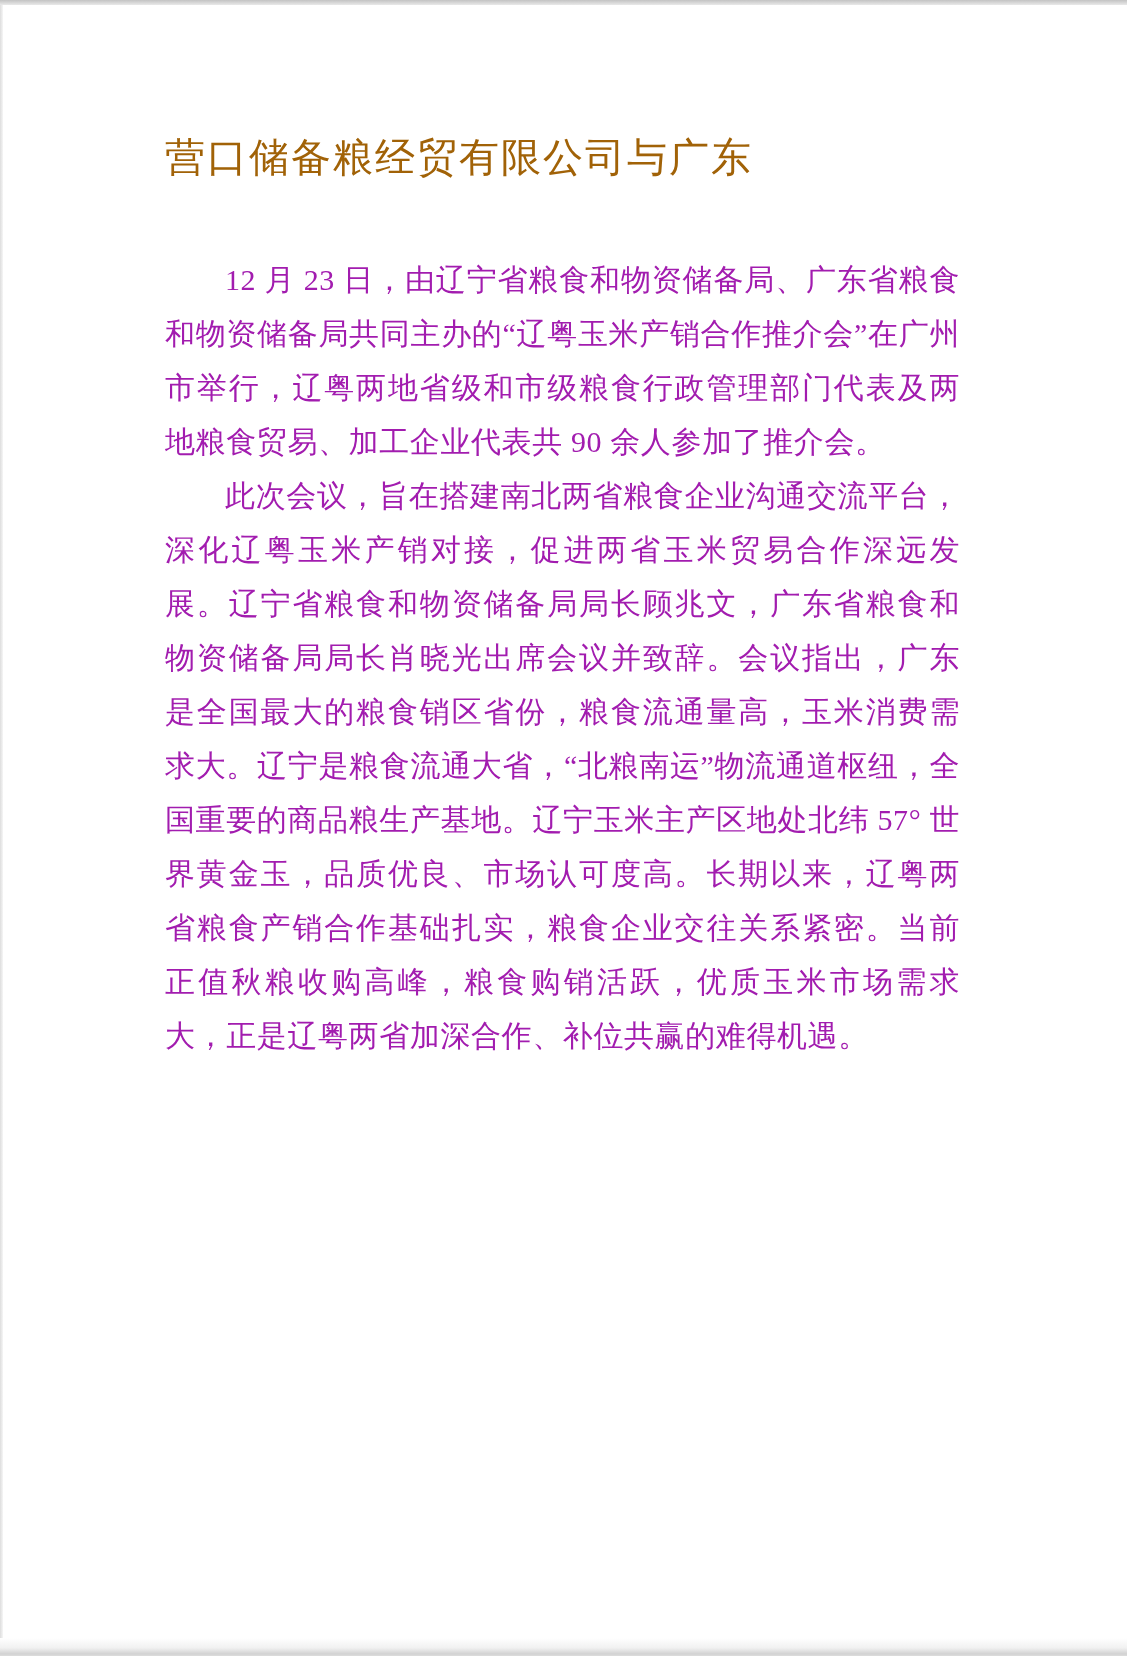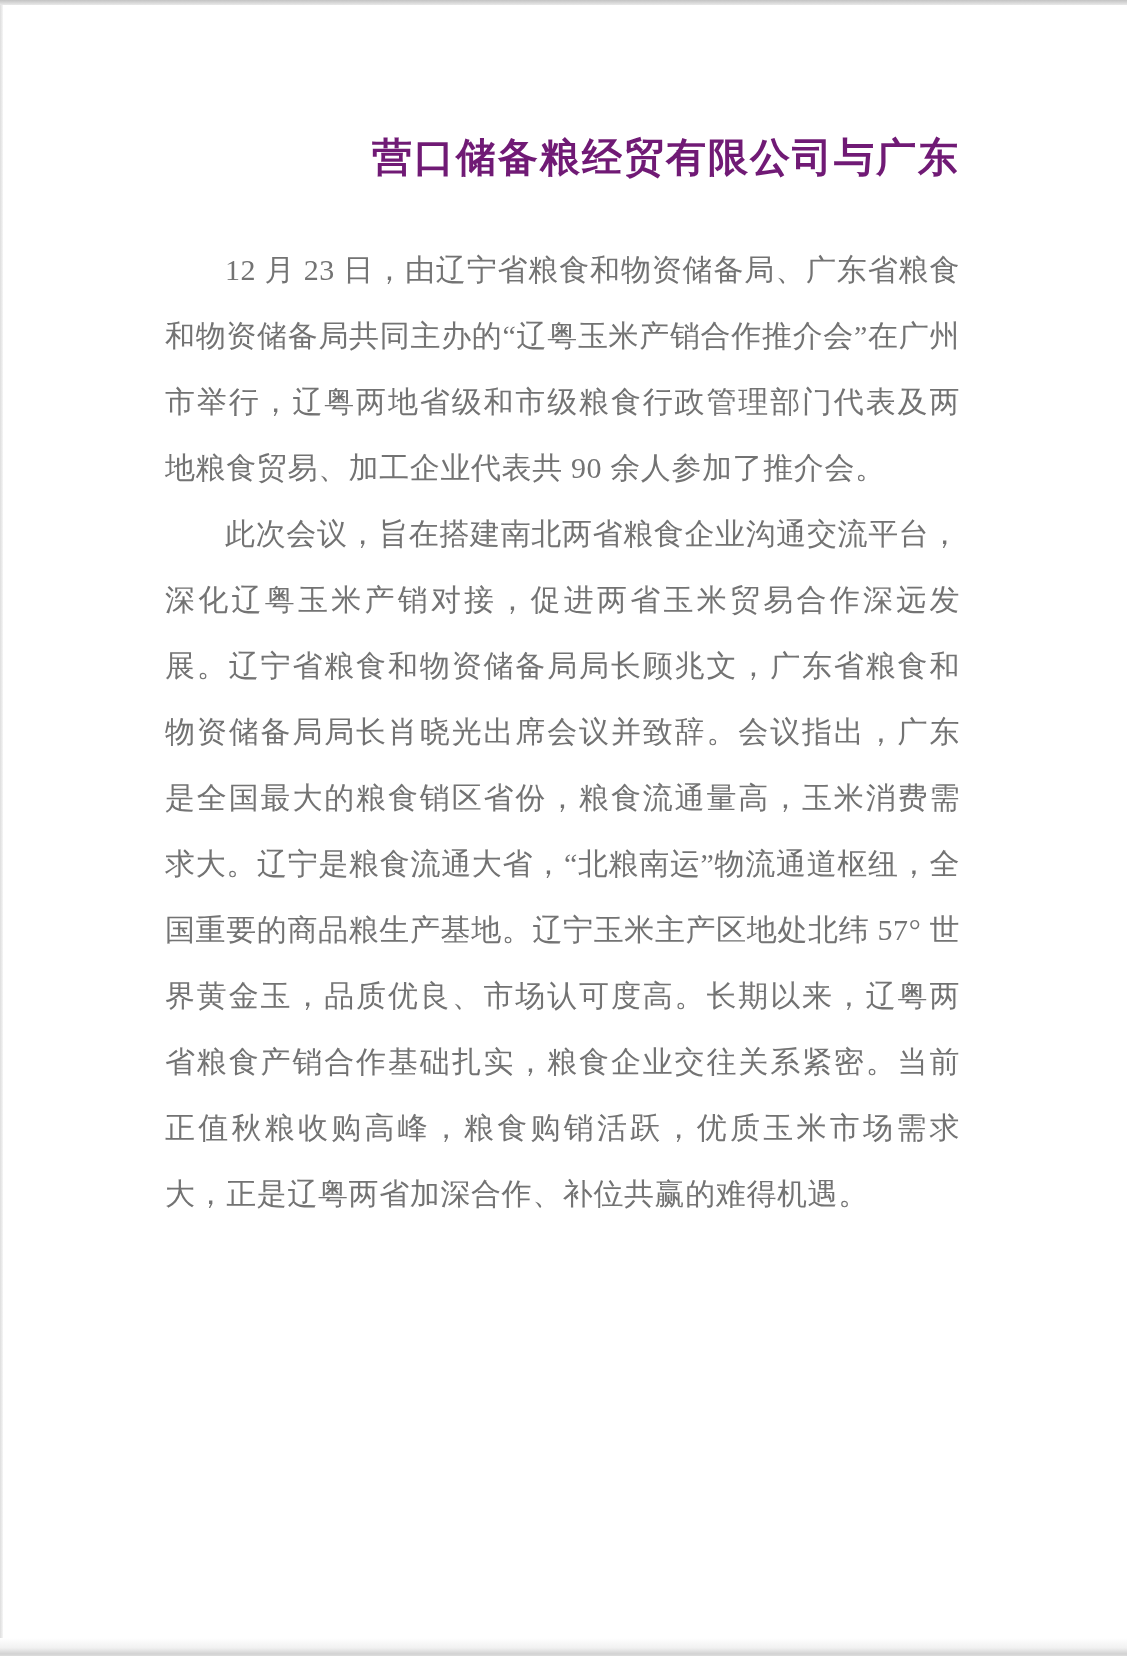--- a/index.html
+++ b/index.html
@@ -35,34 +35,34 @@
     background: linear-gradient(to bottom, #ffffff 0%, #f1f1f1 55%, #d2d2d2 88%, #dcdcdc 100%);
   }
   
   .doc {
     position: absolute;
     left: 165px;
     top: 122px;
     width: 795px;
   }
   .doc-title {
-    text-align: right;
+    text-align: left;
     font-size: 40px;
     line-height: 71px;
     letter-spacing: 2px;
-    font-weight: bold;
-    color: #701a75;
+    font-weight: normal;
+    color: #a16207;
   }
   .doc-body {
-    margin-top: 44px;
+    margin-top: 60px;
     font-size: 30px;
-    line-height: 66px;
+    line-height: 54px;
     letter-spacing: 0.6px;
     text-align: justify;
-    color: #737373;
+    color: #a21caf;
   }
   .doc-body p {
     margin: 0;
     padding: 0;
     text-indent: 2em;
   }
 </style>
 </head>
 <body>
 

